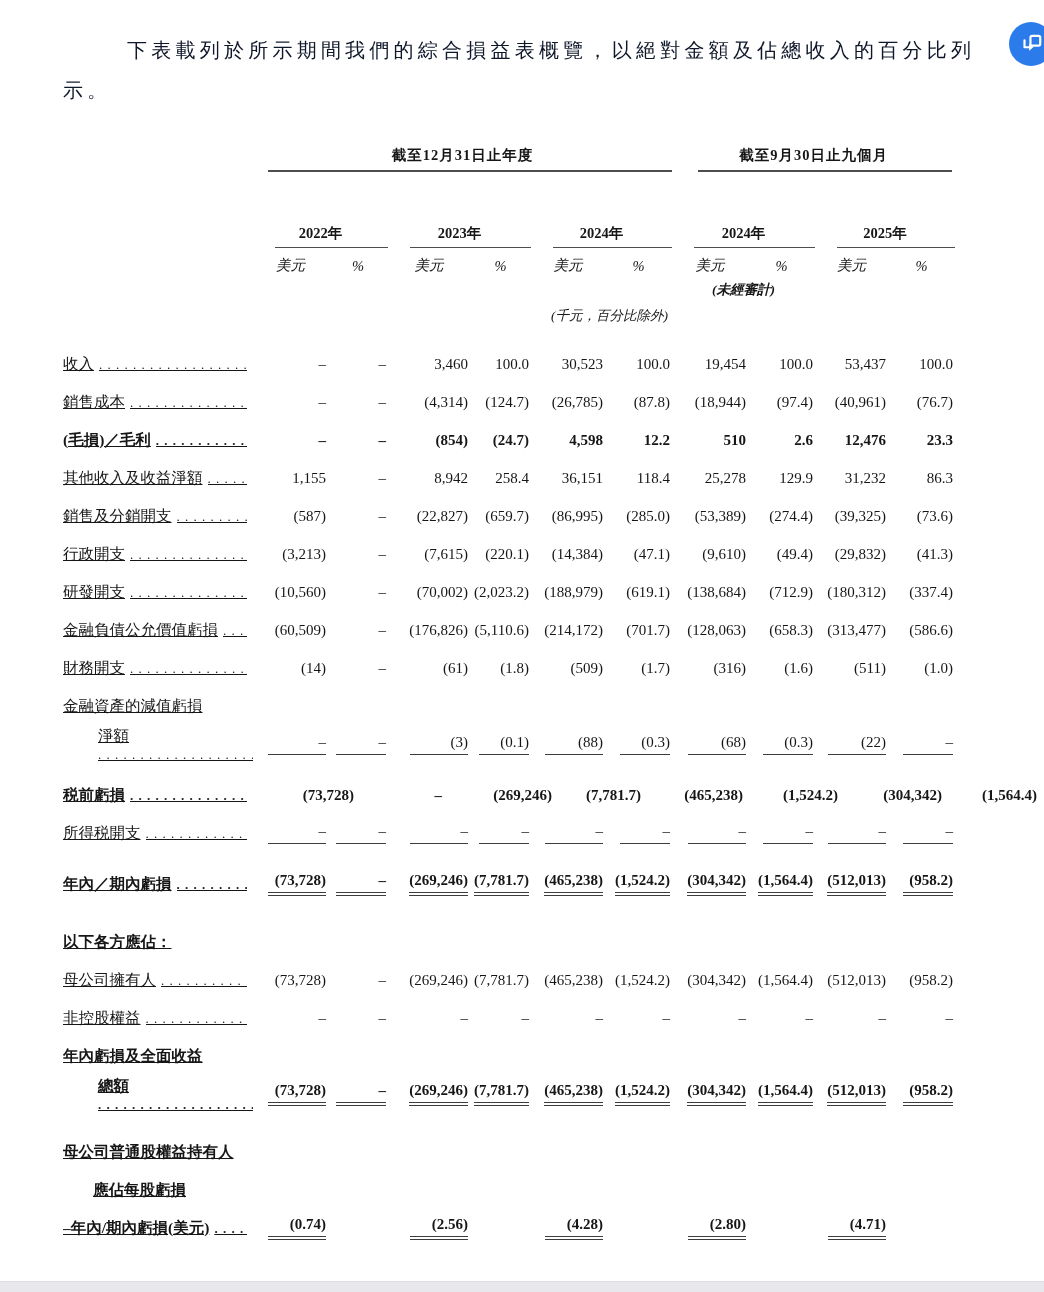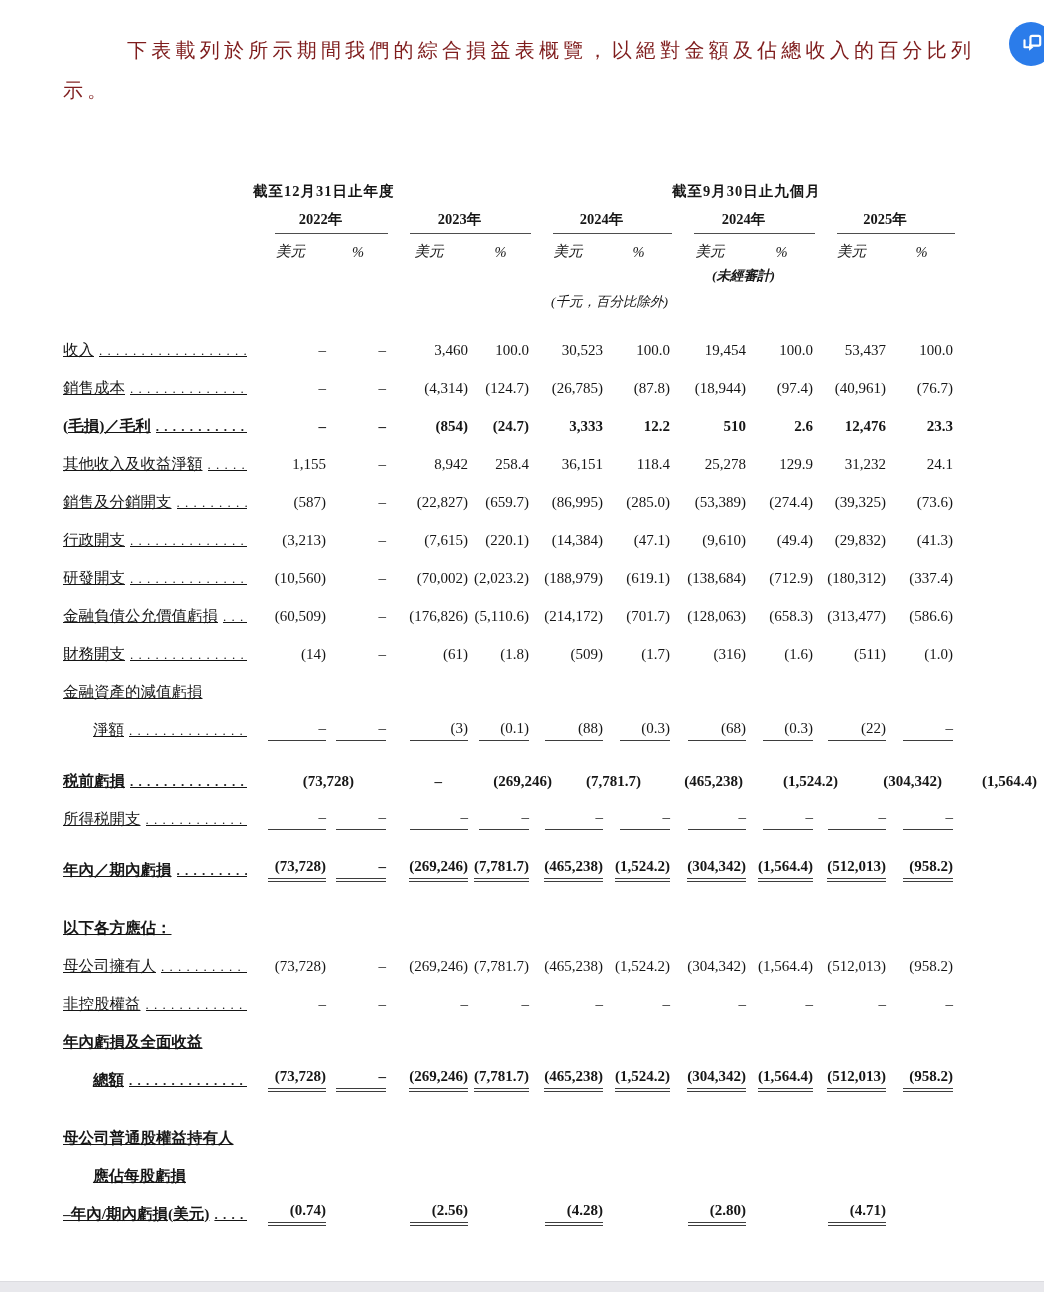--- a/index.html
+++ b/index.html
@@ -13,67 +13,67 @@
   }
   
   #intro{
     margin:30px 0 0 63px;
     width:912px;
     font-size:20px;
     line-height:40px;
     letter-spacing:4px;
     text-indent:64px;
     text-align:justify;
-    color:#7f1d1d;
+    color:#0f172a;
   }
   
   #float-btn{
     position:absolute; top:22px; right:-9px;
     width:44px;height:44px;border-radius:50%;
     background:#2b7cea;
     border:none; padding:0; cursor:pointer;
     display:flex;align-items:center;justify-content:center;
   }
   
   #tbl{margin:36px 0 0 63px;}
   .grid{
     display:grid;
     grid-template-columns:190px 75px 60px 82px 61px 74px 67px 76px 67px 73px 67px;
     align-items:end;
   }
-  .ghead .ggroup{display:flex;flex-direction:row;margin-top:36px;}
+  .ghead .ggroup{display:flex;flex-direction:column;}
   .ghead .glabel{text-align:center;font-weight:bold;font-size:14.5px;letter-spacing:1px;}
   .ghead .grule{height:0;border-bottom:2.5px solid #4e4e4e;margin-top:5px;}
   .g-annual{grid-column:2/8;}
   .g-nine{grid-column:8/12;}
   .g-annual .grule{margin-left:15px;}
   .g-nine .grule{margin-left:26px;margin-right:3px;}
 
   .yrow{margin-top:9px;}
-  .ygroup{grid-column:span 2;display:flex;flex-direction:column;}
+  .ygroup{grid-column:span 2;display:flex;flex-direction:column;margin-top:43px;}
   .ylabel{text-align:center;font-weight:bold;font-size:14.5px;}
   .yrule{height:0;border-bottom:1.5px solid #4e4e4e;margin-top:4px;margin-left:22px;}
 
   .urow{margin-top:8px;}
   .ucell{text-align:center;font-style:italic;font-size:14.5px;}
 
   .nrow{margin-top:6px;font-weight:bold;}
   .unaudited{grid-column:8/10;text-align:center;font-style:italic;font-size:13.5px;}
   .unitnote{grid-column:6/8;text-align:center;font-style:italic;font-size:13.5px;padding-left:16px;white-space:nowrap;}
   .nrow2{margin-top:8px;}
 
   
   #rows{margin-top:20px;text-decoration:underline;}
   .trow{min-height:38px;align-items:center;}
   .trow.bold{font-weight:bold;}
   .trow.gap1{margin-top:10px;gap:28px;}
   .trow.gap2{margin-top:20px;}
   .trow.ul-row{margin-bottom:13px;}
   .lbl{display:flex;align-items:baseline;font-size:15.5px;white-space:nowrap;overflow:hidden;}
-  .lbl.ind{padding-left:30px;}
+  .lbl.ind{padding-left:30px;flex-direction:column;}
   .dots{flex:1;overflow:hidden;white-space:nowrap;margin:0 6px 0 5px;font-size:13px;color:#222;}
   .dots::after{content:". . . . . . . . . . . . . . . . . . . . . . . . . . . . . . . . . . .";letter-spacing:1px;}
   .cell{text-align:right;font-size:15px;padding-right:2px;}
   .wd{display:inline-block;min-width:58px;text-align:right;}
   .wp{display:inline-block;min-width:50px;text-align:right;}
   .u1{border-bottom:1.5px solid #3d3d3d;padding-bottom:3px;}
   .u2{border-bottom:4px double #3d3d3d;padding-bottom:3px;}
 
   
   #bottom-bar{
@@ -193,42 +193,42 @@
         </div>
         <div class="grid trow bold">
           <div class="lbl">
             <span class="ltext">(毛損)／毛利</span>
             <span class="dots"></span>
           </div>
           <div class="cell"><span class="wd">–</span></div>
           <div class="cell"><span class="wp">–</span></div>
           <div class="cell"><span class="wd">(854)</span></div>
           <div class="cell"><span class="wp">(24.7)</span></div>
-          <div class="cell"><span class="wd">3,333</span></div>
+          <div class="cell"><span class="wd">4,598</span></div>
           <div class="cell"><span class="wp">12.2</span></div>
           <div class="cell"><span class="wd">510</span></div>
           <div class="cell"><span class="wp">2.6</span></div>
           <div class="cell"><span class="wd">12,476</span></div>
           <div class="cell"><span class="wp">23.3</span></div>
         </div>
         <div class="grid trow">
           <div class="lbl">
             <span class="ltext">其他收入及收益淨額</span>
             <span class="dots"></span>
           </div>
           <div class="cell"><span class="wd">1,155</span></div>
           <div class="cell"><span class="wp">–</span></div>
           <div class="cell"><span class="wd">8,942</span></div>
           <div class="cell"><span class="wp">258.4</span></div>
           <div class="cell"><span class="wd">36,151</span></div>
           <div class="cell"><span class="wp">118.4</span></div>
           <div class="cell"><span class="wd">25,278</span></div>
           <div class="cell"><span class="wp">129.9</span></div>
           <div class="cell"><span class="wd">31,232</span></div>
-          <div class="cell"><span class="wp">24.1</span></div>
+          <div class="cell"><span class="wp">86.3</span></div>
         </div>
         <div class="grid trow">
           <div class="lbl">
             <span class="ltext">銷售及分銷開支</span>
             <span class="dots"></span>
           </div>
           <div class="cell"><span class="wd">(587)</span></div>
           <div class="cell"><span class="wp">–</span></div>
           <div class="cell"><span class="wd">(22,827)</span></div>
           <div class="cell"><span class="wp">(659.7)</span></div>

